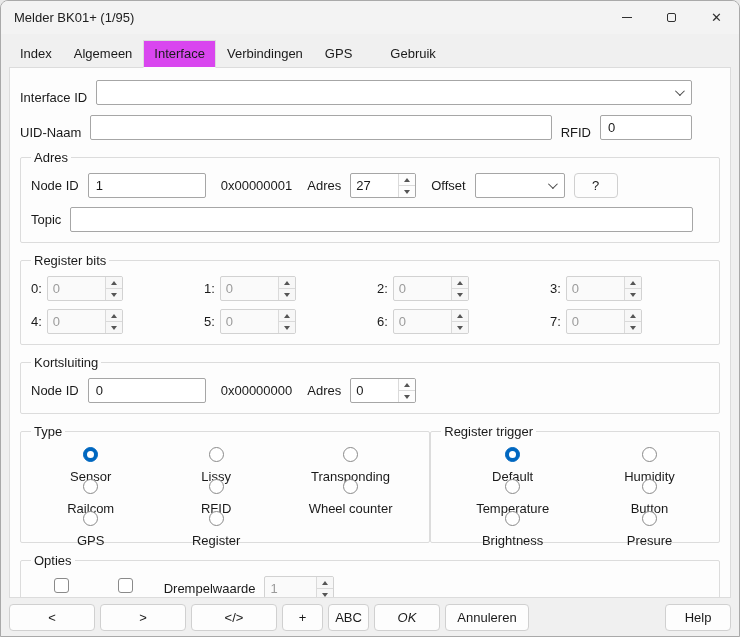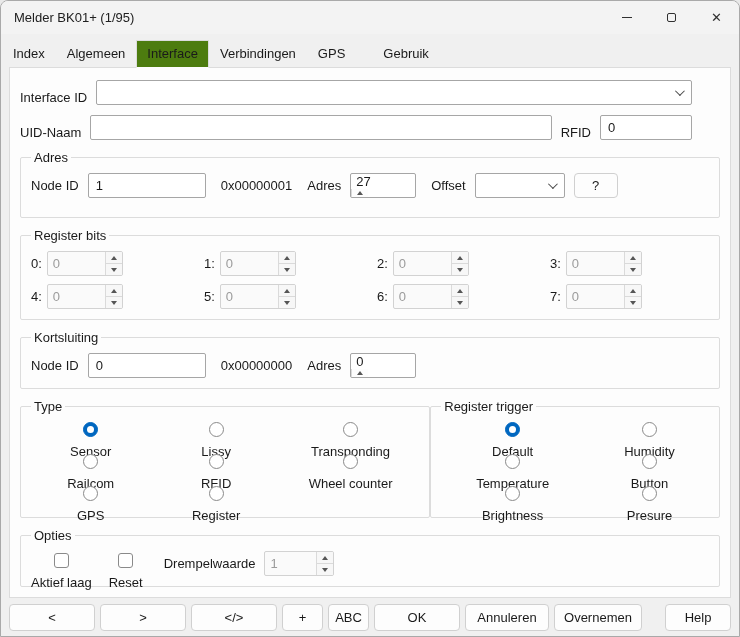--- a/index.html
+++ b/index.html
@@ -10,37 +10,37 @@
             border-radius: 8px 8px 0 0; overflow: hidden; display: flex; flex-direction: column; }
 
   .titlebar { height: 33px; flex: 0 0 33px; display: flex; align-items: center; background: #f3f3f3; }
   .titlebar-title { padding-left: 13px; color: #202020; }
   .titlebar-controls { margin-left: auto; display: flex; height: 100%; }
   .caption-btn { width: 45px; display: flex; align-items: center; justify-content: center; color: #303030; }
   .icon-min { width: 10px; height: 1px; background: #303030; display: inline-block; }
   .icon-max { width: 9px; height: 9px; border: 1px solid #303030; border-radius: 2px; display: inline-block; }
   .icon-close { font-size: 13px; line-height: 1; }
 
-  .tabstrip { display: flex; align-items: flex-end; padding: 6px 1px 0; position: relative; z-index: 2; }
+  .tabstrip { display: flex; align-items: flex-end; padding: 6px 8px 0; position: relative; z-index: 2; }
   .tab { padding: 5px 10px 6px; margin-bottom: -1px; border: 1px solid transparent; white-space: nowrap; }
-  .tab.active { background: #4d7c0f; border-color: #dcdcdc; border-bottom-color: #fdfdfd; }
+  .tab.active { background: #d946ef; border-color: #dcdcdc; border-bottom-color: #fdfdfd; }
   .tab-gps { padding-right: 26px; }
 
   .page { flex: 1; margin: 0 8px; background: #fdfdfd; border: 1px solid #dcdcdc;
           padding: 12px 10px 8px; display: flex; flex-direction: column; gap: 10px;
           position: relative; z-index: 1; overflow: hidden; }
 
   .row { display: flex; align-items: center; gap: 9px; }
   .inset { margin-right: 28px; align-items: flex-end; }
   .lbl { white-space: nowrap; }
   .grow { flex: 1; }
 
   .textbox { height: 25px; border: 1px solid #a6a6a6; border-radius: 2px; background: #fff;
              padding: 0 7px; font: inherit; color: #1a1a1a; }
-  .w118 { width: 118px; } .w92 { width: 92px; } .w90 { width: 90px; } .w66 { width: 66px; flex-direction: column; } .w70 { width: 70px; }
+  .w118 { width: 118px; } .w92 { width: 92px; } .w90 { width: 90px; } .w66 { width: 66px; } .w70 { width: 70px; }
 
   .combo { display: flex; align-items: center; height: 25px; border: 1px solid #a6a6a6; border-radius: 2px;
            background: #fff; padding: 0 9px 0 7px; }
   .combo-value { flex: 1; white-space: nowrap; overflow: hidden; }
   .chev { width: 7px; height: 7px; border-right: 1.4px solid #4a4a4a; border-bottom: 1.4px solid #4a4a4a;
           transform: rotate(45deg) translateY(-2px); flex: 0 0 7px; }
 
   .spin { display: inline-flex; align-items: stretch; height: 25px; border: 1px solid #a6a6a6;
           border-radius: 2px; background: #fff; overflow: hidden; }
   .spin input { border: 0; outline: 0; min-width: 0; width: 100%; padding: 0 5px; font: inherit;
@@ -73,21 +73,21 @@
   .radio.selected { border-color: #0067c0; background: #0067c0; }
   .radio.selected::after { content: ''; width: 7px; height: 7px; background: #fff; border-radius: 50%; }
   .checkbox { width: 15px; height: 15px; border: 1px solid #8a8a8a; border-radius: 3px; background: #fff; flex: 0 0 15px; }
 
   .buttonbar { flex: 0 0 38px; display: flex; align-items: center; gap: 5px; padding: 0 8px; }
   .btn { height: 27px; background: #fdfdfd; border: 1px solid #d0d0d0; border-radius: 4px;
          font: inherit; color: #1a1a1a; }
   .btn-q { height: 25px; width: 44px; }
   .btn-nav { width: 86px; }
   .btn-sm { width: 41px; }
-  .btn-ok { width: 86px; }
+  .btn-ok { width: 66px; font-style: italic; }
   .btn-cancel { width: 84px; }
   .btn-apply { width: 88px; }
   .btn-help { width: 66px; margin-left: auto; }
 </style>
 </head>
 <body>
 
 <div class="window">
 
   <div class="titlebar">
@@ -148,20 +148,24 @@
                 <span class="tri-down"></span>
               </span>
           </span>
         </span>
         <span class="lbl" style="margin-left:6px;">Offset</span>
         <span class="combo w90">
           <span class="combo-value"></span>
           <span class="chev"></span>
         </span>
         <button class="btn btn-q">?</button>
+      </div>
+      <div class="row">
+        <span class="lbl">Topic</span>
+        <input class="textbox grow" style="margin-right: 16px;" value="">
       </div>
     </fieldset>
 
     <fieldset>
       <legend>Register bits</legend>
       <div class="grid-bits">
         <div class="bit-cell">
           <span class="lbl">0:</span>
           <span class="spin disabled">
             <input disabled="" value="0" style="">
@@ -396,17 +400,16 @@
   </div>
 
   <div class="buttonbar">
     <button class="btn btn-nav">&lt;</button>
     <button class="btn btn-nav">&gt;</button>
     <button class="btn btn-nav">&lt;/&gt;</button>
     <button class="btn btn-sm">+</button>
     <button class="btn btn-sm">ABC</button>
     <button class="btn btn-ok">OK</button>
     <button class="btn btn-cancel">Annuleren</button>
-    <button class="btn btn-apply">Overnemen</button>
     <button class="btn btn-help">Help</button>
   </div>
 
 </div>
 
 </body></html>

